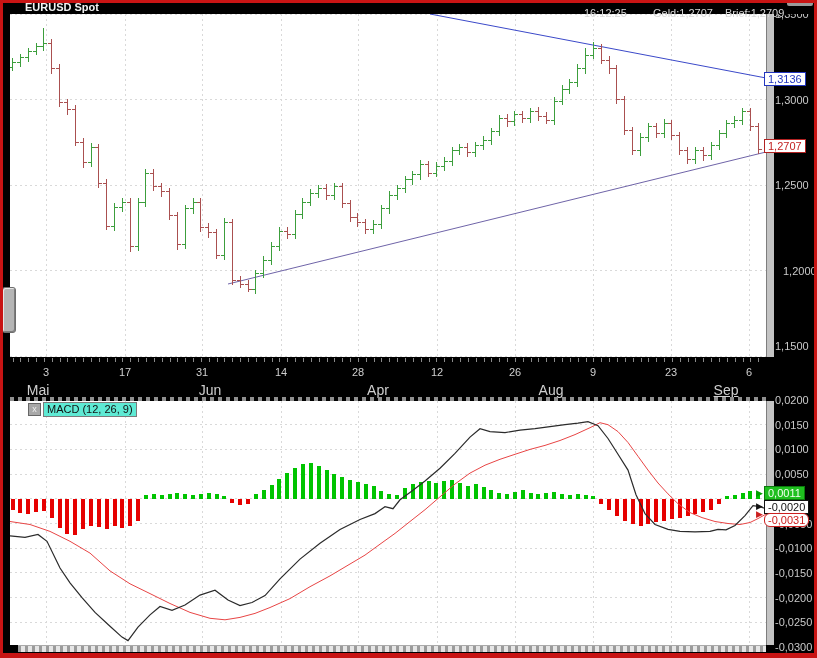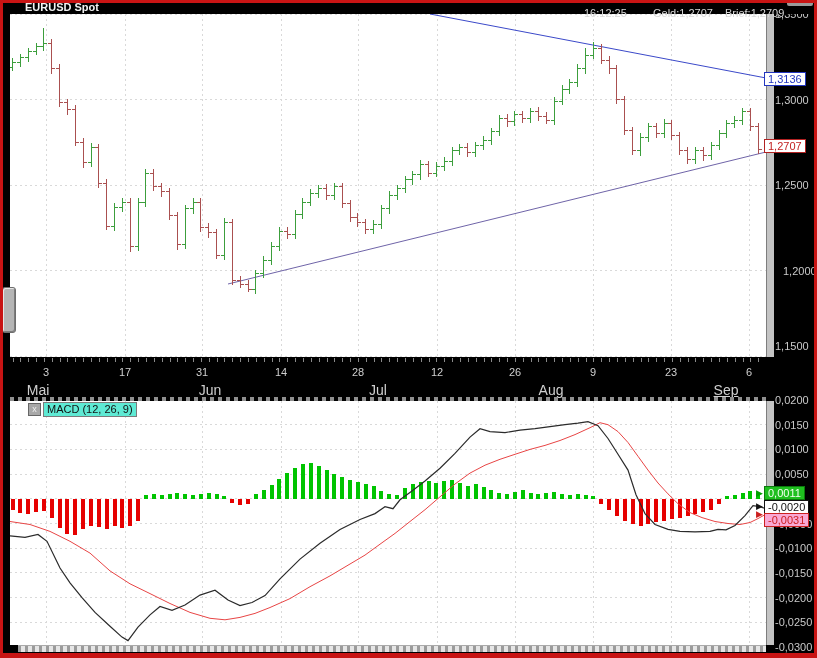--- a/index.html
+++ b/index.html
@@ -23,21 +23,21 @@
   .day{position:absolute;top:366px;font-size:11px;color:#cfcfcf;transform:translateX(-50%);}
   .mon{position:absolute;top:382px;font-size:14px;color:#cfcfcf;transform:translateX(-50%);}
   .tick{position:absolute;top:358px;width:1px;height:4px;background:#8a8a8a;}
   
   .vbox{position:absolute;left:764px;height:12px;line-height:12px;padding:0 3px;font-size:11px;
         background:#fff;border:1px solid;white-space:nowrap;z-index:10;}
   #box-trend{top:72px;border-color:#2336c0;color:#2336c0;}
   #box-price{top:139px;border-color:#b22222;color:#c32222;}
   #box-hist{top:486px;background:#1fbf1f;border-color:#0c7a0c;color:#f4fff0;}
   #box-macd{top:500px;background:#fff;border-color:#111;color:#111;z-index:11;}
-  #box-sig{top:513px;background:#f9a8d4;border-color:#cc2020;color:#cc2020;z-index:12;}
+  #box-sig{top:513px;background:#ffffff;border-color:#cc2020;color:#cc2020;z-index:12;border-radius:6px;}
   .marker{position:absolute;left:756px;font-size:9px;line-height:9px;z-index:9;}
   #mk-hist{top:489px;color:#00a000;} #mk-macd{top:502px;color:#111;} #mk-sig{top:510px;color:#cc2020;}
   
   #macd-close{position:absolute;left:28px;top:403px;width:11px;height:11px;background:#a8a8a8;border:1px solid #666;
               color:#f0f0f0;font-size:9px;line-height:10px;text-align:center;z-index:8;cursor:pointer;}
   #macd-label{position:absolute;left:43px;top:402px;height:13px;line-height:13px;padding:0 3px;background:#5eead4;
               border:1px solid #7a7a7a;font-size:11px;color:#111;z-index:8;white-space:nowrap;}
   
   #sep-mid{position:absolute;left:10px;top:397px;width:756px;height:4px;
            background:repeating-linear-gradient(90deg,#8f8f8f 0 4px,transparent 4px 8px);}
@@ -484,21 +484,21 @@
       <div class="day" style="left: 202px;">31</div>
       <div class="day" style="left: 281px;">14</div>
       <div class="day" style="left: 358px;">28</div>
       <div class="day" style="left: 437px;">12</div>
       <div class="day" style="left: 515px;">26</div>
       <div class="day" style="left: 593px;">9</div>
       <div class="day" style="left: 671px;">23</div>
       <div class="day" style="left: 749px;">6</div>
       <div class="mon" style="left: 38px;">Mai</div>
       <div class="mon" style="left: 210px;">Jun</div>
-      <div class="mon" style="left: 378px;">Jul</div>
+      <div class="mon" style="left: 378px;">Apr</div>
       <div class="mon" style="left: 551px;">Aug</div>
       <div class="mon" style="left: 726px; text-decoration: underline;">Sep</div>
     </div>
 
   <div id="sep-mid"></div>
 
   <div id="macdPlot" class="plot">
     <svg id="macdSvg" width="756" height="244" viewBox="10 401 756 244">
         <line x1="10" x2="766" y1="424.70000000000005" y2="424.70000000000005" stroke="#d9d9d9" stroke-dasharray="2 3" shape-rendering="crispEdges"></line>
         <line x1="10" x2="766" y1="449.40000000000003" y2="449.40000000000003" stroke="#d9d9d9" stroke-dasharray="2 3" shape-rendering="crispEdges"></line>

